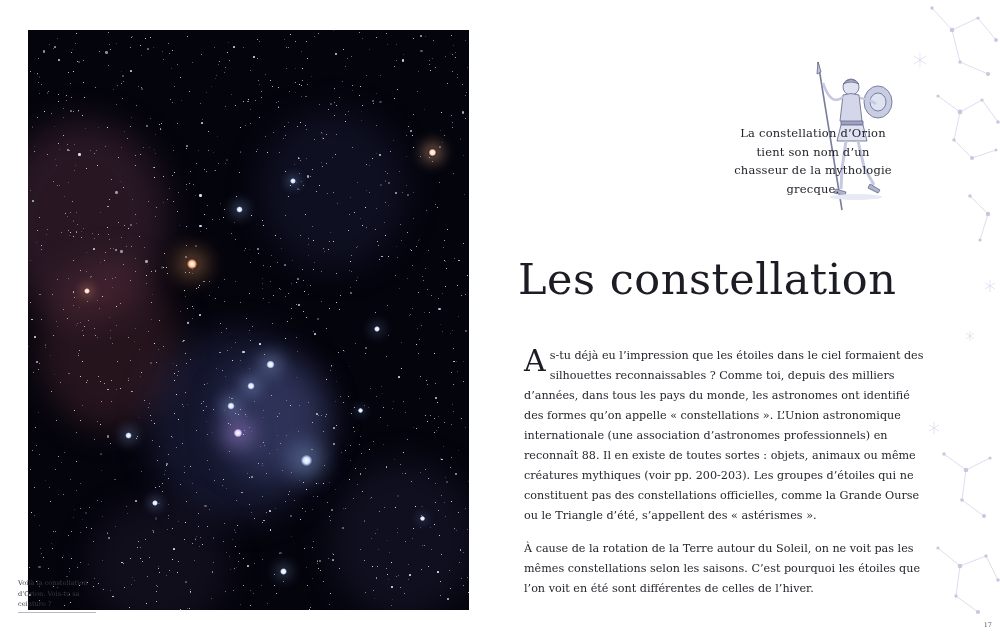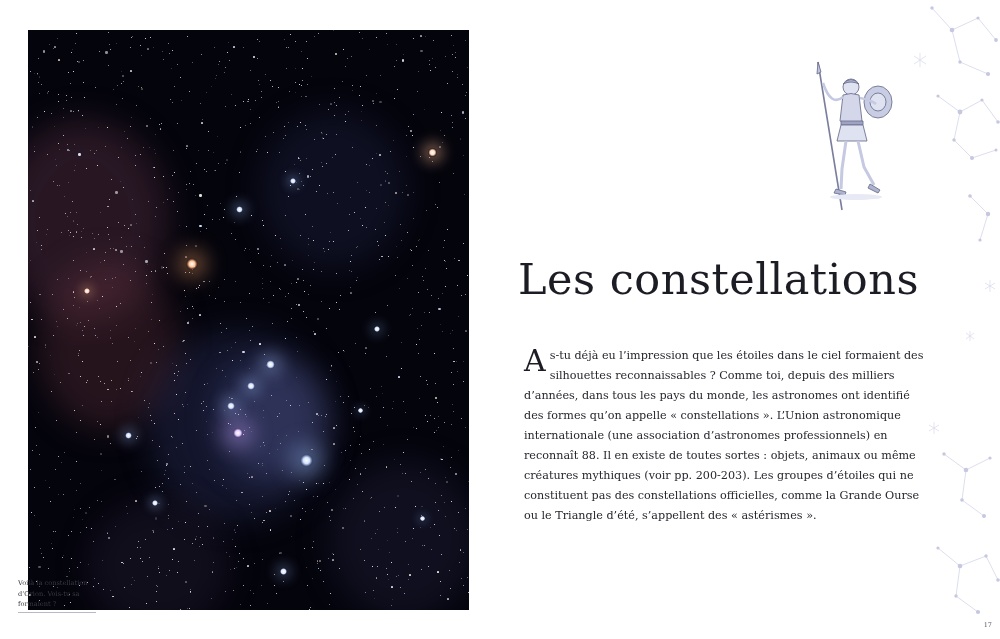--- a/index.html
+++ b/index.html
@@ -1581,21 +1581,21 @@
       <div class="glowstar" style="left:97px; top:402px; width:7px; height:7px; background:radial-gradient(circle,#fff 0%,#cfe0ff 42%,rgba(150,185,255,0.22) 66%,rgba(140,175,255,0) 100%); box-shadow:0 0 12px 5px rgba(160,195,255,0.28);"></div>
       <div class="glowstar" style="left:124px; top:470px; width:6px; height:6px; background:radial-gradient(circle,#fff 0%,#dfe7ff 45%,rgba(150,185,255,0.2) 70%,rgba(140,175,255,0) 100%); box-shadow:0 0 10px 4px rgba(160,195,255,0.25);"></div>
       <div class="glowstar" style="left:252px; top:538px; width:7px; height:7px; background:radial-gradient(circle,#fff 0%,#dfe7ff 44%,rgba(150,185,255,0.2) 70%,rgba(140,175,255,0) 100%); box-shadow:0 0 12px 5px rgba(160,195,255,0.26);"></div>
       <div class="glowstar" style="left:346px; top:296px; width:6px; height:6px; background:radial-gradient(circle,#fff 0%,#dfe7ff 44%,rgba(150,185,255,0.2) 70%,rgba(140,175,255,0) 100%); box-shadow:0 0 11px 4px rgba(160,195,255,0.24);"></div>
       <div class="glowstar" style="left:330px; top:378px; width:5px; height:5px; background:radial-gradient(circle,#fff 0%,#dfe7ff 50%,rgba(150,185,255,0.18) 75%,rgba(140,175,255,0) 100%); box-shadow:0 0 9px 3px rgba(160,195,255,0.2);"></div>
       <div class="glowstar" style="left:56px; top:258px; width:6px; height:6px; background:radial-gradient(circle,#fff 0%,#ffd7c0 45%,rgba(255,170,120,0.2) 70%,rgba(255,160,110,0) 100%); box-shadow:0 0 10px 4px rgba(255,185,140,0.26);"></div>
       <div class="glowstar" style="left:392px; top:486px; width:5px; height:5px; background:radial-gradient(circle,#fff 0%,#dfe7ff 50%,rgba(150,185,255,0.18) 75%,rgba(140,175,255,0) 100%); box-shadow:0 0 9px 3px rgba(160,195,255,0.2);"></div>
     </div>
   </div>
 
-  <div class="photo-caption">Voilà la constellation d’Orion. Vois-tu sa formaient ?</div>
+  <div class="photo-caption">Voilà la constellation d’Orion. Vois-tu sa ceinture ?</div>
 
   <div class="right-page">
 
     <svg class="deco-constellations" viewBox="0 0 180 639">
       <g stroke="#cfd0e6" stroke-width="0.7" fill="none">
         <path d="M112 8 L132 30 L158 18 L176 40"></path>
         <path d="M132 30 L140 62 L168 74"></path>
         <path d="M118 96 L140 112 L162 100 L178 122"></path>
         <path d="M140 112 L134 140 L152 158 L176 150"></path>
         <path d="M150 196 L168 214 L160 240"></path>
@@ -1665,24 +1665,28 @@
         <path d="M50 81 l-4 28 l-1 20" fill="none" stroke-width="3" stroke="#c5c9e1"></path>
         <path d="M62 81 l6 26 l10 18" fill="none" stroke-width="3" stroke="#c5c9e1"></path>
 
         <path d="M40 129 l10 3 l-1 3 l-11 -2 z" fill="#aeb3d0"></path>
         <path d="M74 124 l10 6 l-2 3 l-10 -5 z" fill="#aeb3d0"></path>
 
         <ellipse cx="60" cy="137" rx="26" ry="3" fill="#e7e9f4" stroke="none"></ellipse>
       </g>
     </svg>
 
-
-    <div class="title">Les constellations</div>
+    <div class="caption-orion">La constellation d’Orion tient son nom d’un chasseur de la mythologie grecque.</div>
+
+    <div class="title">Les constellation</div>
 
     <div class="body-col">
       <p>
         <span class="dropcap">A</span><span>s-tu déjà eu l’impression que les étoiles dans le ciel formaient des silhouettes reconnaissables ? Comme toi, depuis des milliers d’années, dans tous les pays du monde, les astronomes ont identifié des formes qu’on appelle « constellations ». L’Union astronomique internationale (une association d’astronomes professionnels) en reconnaît 88. Il en existe de toutes sortes : objets, animaux ou même créatures mythiques (voir pp. 200-203). Les groupes d’étoiles qui ne constituent pas des constellations officielles, comme la Grande Ourse ou le Triangle d’été, s’appellent des « astérismes ».</span>
       </p>
+      <p>
+        <span>À cause de la rotation de la Terre autour du Soleil, on ne voit pas les mêmes constellations selon les saisons. C’est pourquoi les étoiles que l’on voit en été sont différentes de celles de l’hiver.</span>
+      </p>
     </div>
 
     <div class="folio">17</div>
   </div>
 </div>
 
 </body></html>

